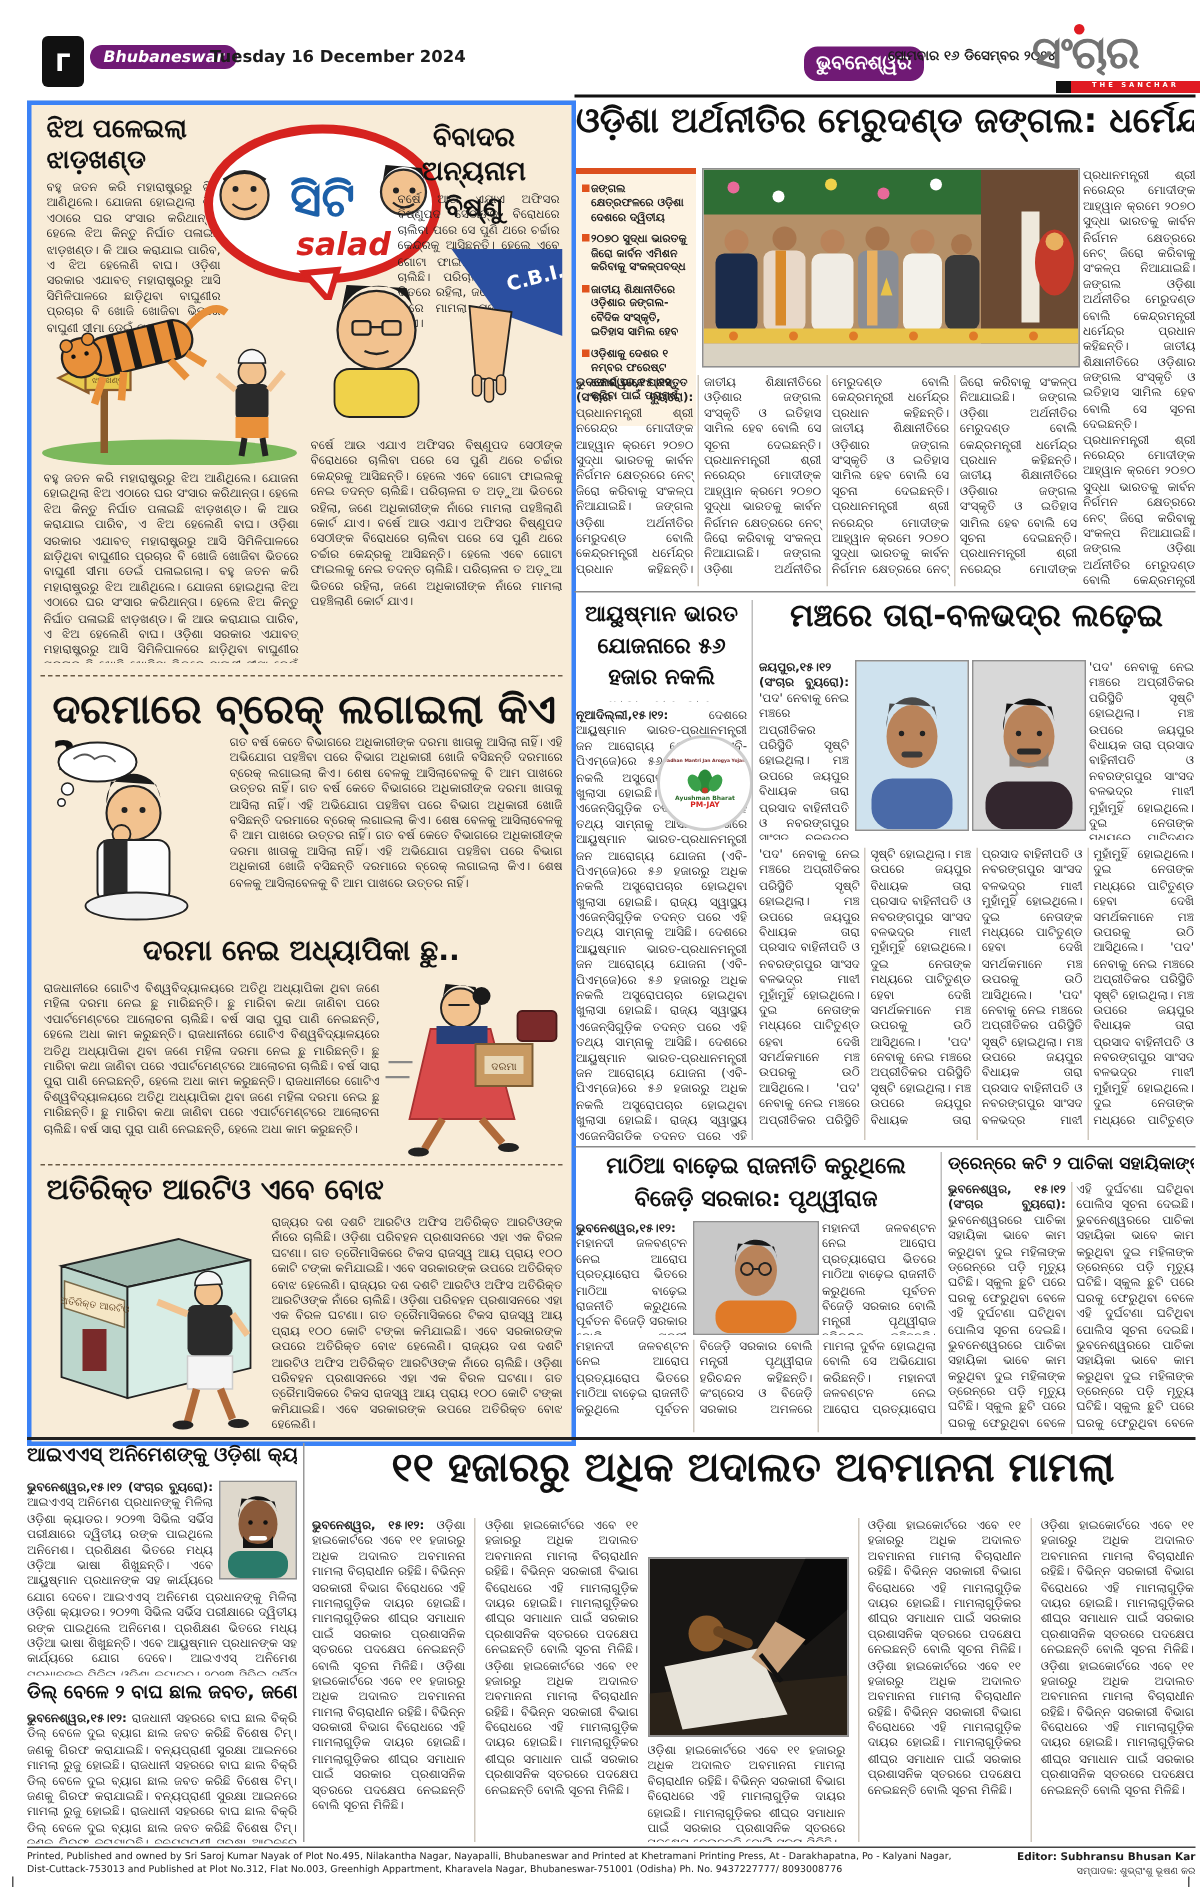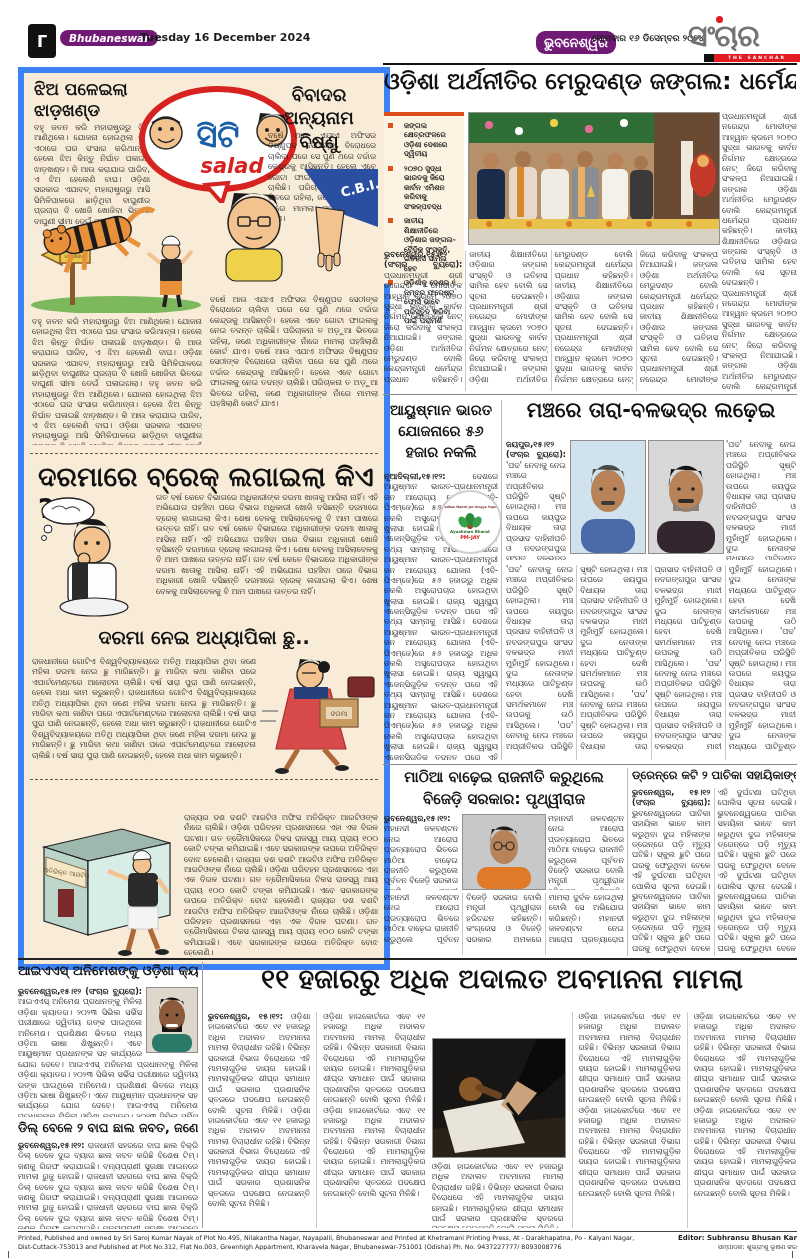--- a/index.html
+++ b/index.html
@@ -9,23 +9,23 @@
   .bodytxt{font-size:8px;line-height:1.3;text-align:justify;color:#222;overflow:hidden;}
   .bodytxt .byline{font-weight:bold;}
   .cols2{column-count:2;column-gap:7px;column-rule:1px solid #cfc8bd;}
   .cols3{column-count:3;column-gap:7px;column-rule:1px solid #cfc8bd;}
   .cols4{column-count:4;column-gap:7px;column-rule:1px solid #cfc8bd;}
   .hl{font-weight:800;color:#111;overflow:hidden;}
   .rule-h{background:#8a8a8a;height:1px;}
   .rule-v{background:#bdbdbd;width:1px;}
   .pill{background:#701a75;color:#fff;border-radius:9px;display:flex;align-items:center;justify-content:center;font-weight:bold;}
   .photo-frame{border:1px solid #8f8f8f;background:#ddd;overflow:hidden;}
-  .salad{background:#f8ecd8;border:6px solid #3b82f6;}
+  .salad{background:#f8ecd8;border:3px solid #3b82f6;}
   .dashline{border-top:1.5px dashed #6a5a45;height:0;}
-  .bullet-item{display:flex;gap:11px;margin-bottom:5px;font-size:7.3px;line-height:1.3;font-weight:600;color:#1a1a1a;text-align:left;}
+  .bullet-item{display:flex;gap:1px;margin-bottom:5px;font-size:7.3px;line-height:1.3;font-weight:600;color:#1a1a1a;text-align:left;}
   .bullet-sq{flex:0 0 5px;width:5px;height:5px;background:#e0521d;margin-top:2px;}
   svg text{font-family:"DejaVu Sans",sans-serif;}
 </style>
 </head>
 <body>
 
 <div id="page">
 
   <div class="abs" style="left:0;top:0;width:800px;height:66px;">
     <div class="abs" style="left:28px;top:24px;width:28px;height:34px;background:#111;border-radius:4px;color:#fff;font-weight:bold;font-size:16px;display:flex;align-items:center;justify-content:center;">Γ</div>
@@ -178,20 +178,21 @@
           <text x="81" y="65" text-anchor="middle" font-size="7" fill="#5a3a1a">ଦରମା</text>
         </g>
         <line x1="40" y1="98" x2="28" y2="118" stroke="#b06a3a" stroke-width="5"></line>
         <line x1="66" y1="98" x2="80" y2="114" stroke="#b06a3a" stroke-width="5"></line>
         <ellipse cx="24" cy="120" rx="7" ry="3" fill="#222"></ellipse>
         <ellipse cx="84" cy="117" rx="7" ry="3" fill="#222"></ellipse>
       </svg>
     </div>
 
     <div class="dashline abs" style="left:6px;top:706px;width:348px;"></div>
+    <div class="hl abs" style="left:10px;top:712px;width:340px;font-size:19px;">ଅତିରିକ୍ତ ଆରଟିଓ ଏବେ ବୋଝ</div>
 
     <div class="abs" style="left:6px;top:740px;width:148px;height:145px;">
       <svg width="148" height="145" viewBox="0 0 148 145">
         <polygon points="14,34 92,16 140,30 58,48" fill="#9fb8ad" stroke="#222" stroke-width="1.2"></polygon>
         <polygon points="14,34 58,48 58,122 14,108" fill="#bcd6cc" stroke="#222" stroke-width="1.2"></polygon>
         <polygon points="58,48 140,30 140,102 58,122" fill="#d8ede6" stroke="#222" stroke-width="1.2"></polygon>
         <polygon points="16,44 56,57 56,75 16,62" fill="#f5e6c5" stroke="#7a6a4a" stroke-width="1"></polygon>
         <text x="36" y="62" text-anchor="middle" font-size="6.5" fill="#5a3a1a" transform="rotate(8 36 62)">ଅତିରିକ୍ତ ଆରଟିଓ</text>
         <rect x="28" y="76" width="16" height="28" fill="#7a2a2a"></rect>
         <g>

